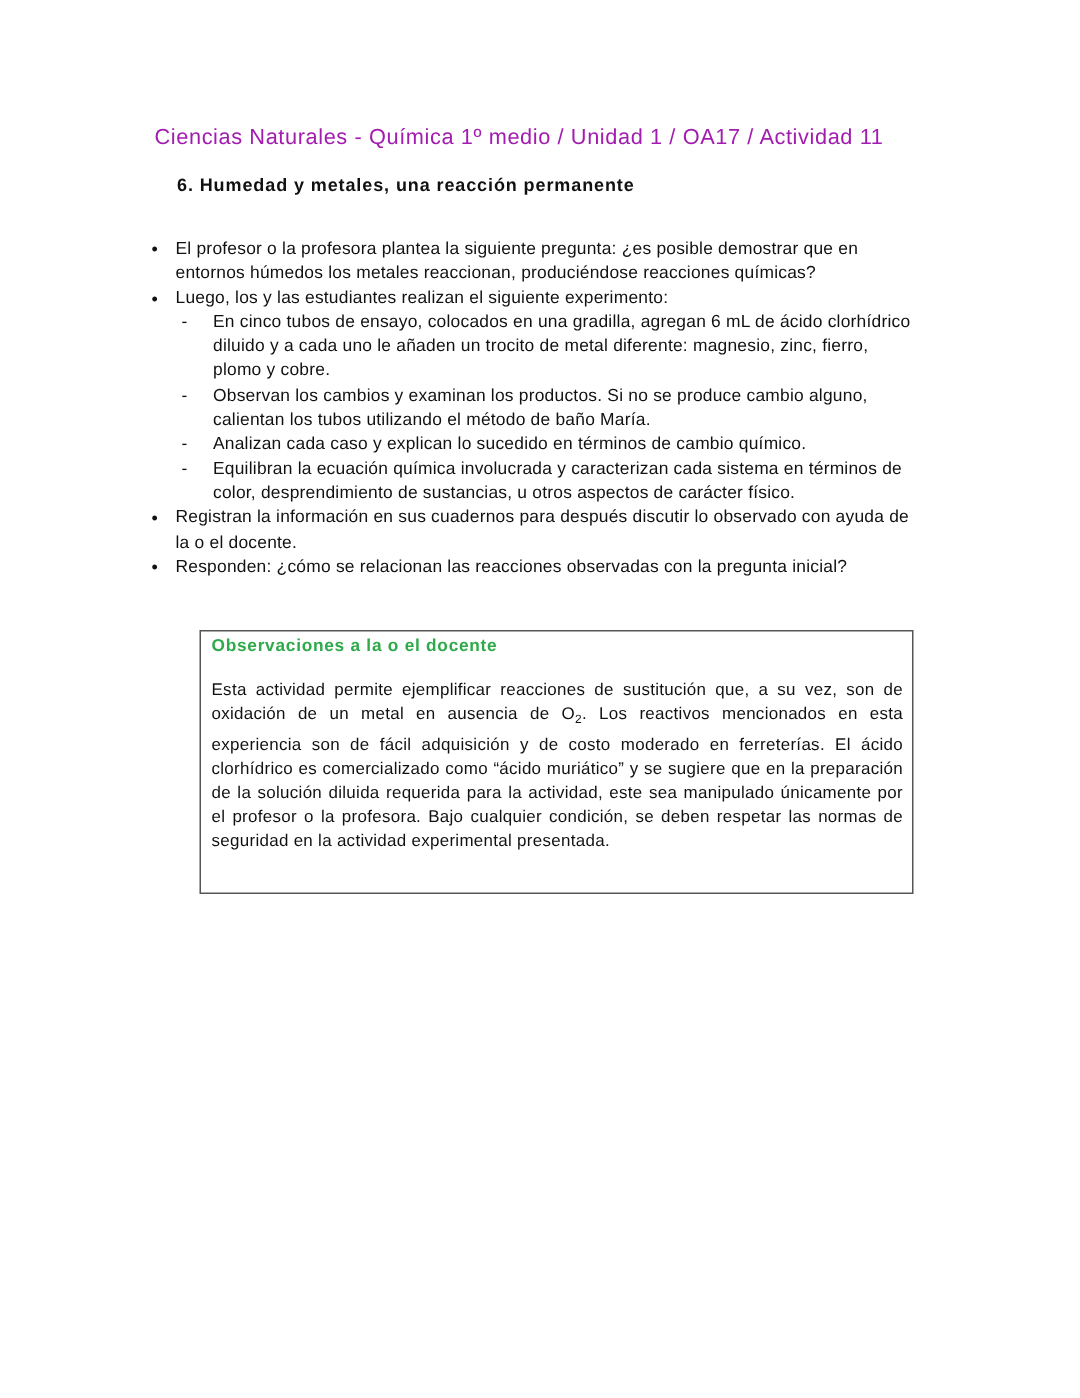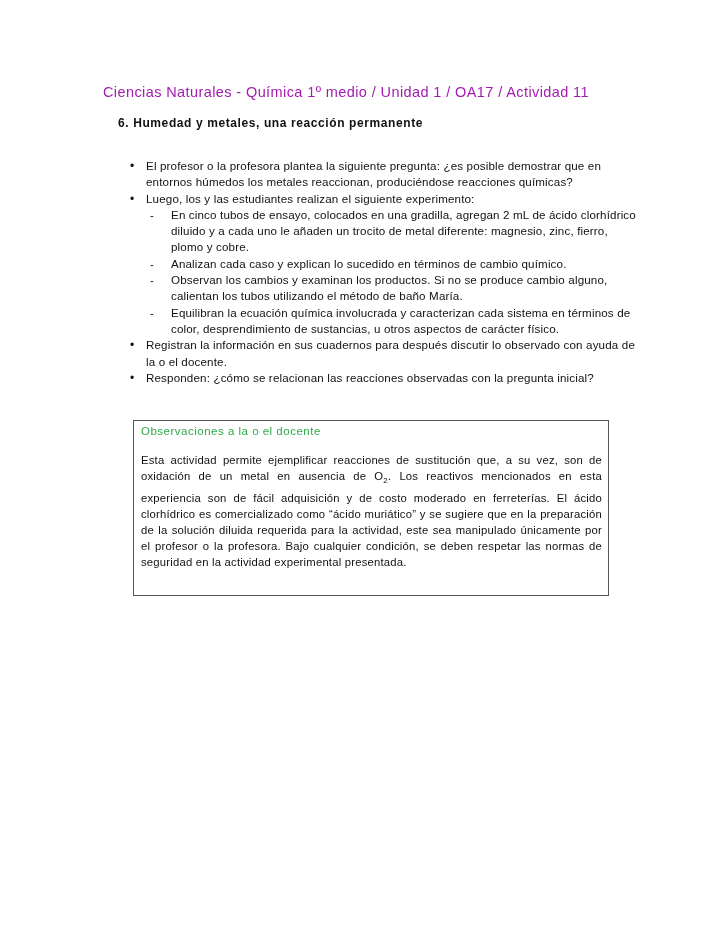--- a/index.html
+++ b/index.html
@@ -2,50 +2,50 @@
 <html><head>
 <meta charset="utf-8">
 <style>
   html, body { margin:0; padding:0; background:#ffffff; }
   body { width:720px; height:932px; position:relative; overflow:hidden;
          font-family:"Liberation Sans", sans-serif; color:#111; }
   .header { position:absolute; left:103px; top:84px; font-size:14.5px; color:#a21caf;
             letter-spacing:0.4px; white-space:nowrap; }
   .title { position:absolute; left:118px; top:116px; font-size:12px; font-weight:bold;
            letter-spacing:0.6px; color:#111; white-space:nowrap; }
-  .content { position:absolute; left:130px; top:158px; width:510px; font-size:11.6px;
+  .content { position:absolute; left:101px; top:158px; width:510px; font-size:11.6px;
              line-height:16.3px; letter-spacing:0.15px; }
   ul.bullets { list-style:none; margin:0; padding:0; }
   ul.bullets > li { position:relative; padding-left:16px; }
   ul.bullets > li::before { content:"\2022"; position:absolute; left:0; top:0; font-size:12px; }
   ul.dashes { list-style:none; margin:0; padding:0; }
   ul.dashes > li { position:relative; padding-left:25px; }
   ul.dashes > li::before { content:"-"; position:absolute; left:4px; top:0; }
   .obs-box { position:absolute; left:133px; top:420px; width:474px; height:174px;
              border:1.5px solid #555; }
-  .obs-title { position:absolute; left:7px; top:4px; font-size:11.5px; font-weight:normal;
+  .obs-title { position:absolute; left:7px; top:4px; font-size:11.5px; font-weight:bold;
                color:#2eaa4a; letter-spacing:0.5px;text-align:center; }
   .obs-text { position:absolute; left:7px; top:31px; width:461px; font-size:11.3px;
               line-height:16.2px; text-align:justify; letter-spacing:0.2px; }
   sub { font-size:8px; }
 </style>
 </head>
 <body>
 
 <div class="header">Ciencias Naturales - Química 1º medio / Unidad 1 / OA17 / Actividad 11</div>
 <div class="title">6. Humedad y metales, una reacción permanente</div>
 
 <div class="content">
   <ul class="bullets">
     <li><span>El profesor o la profesora plantea la siguiente pregunta: ¿es posible demostrar que en entornos húmedos los metales reaccionan, produciéndose reacciones químicas?</span></li>
     <li><span>Luego, los y las estudiantes realizan el siguiente experimento:</span>
       <ul class="dashes">
-        <li>En cinco tubos de ensayo, colocados en una gradilla, agregan 2 mL de ácido clorhídrico diluido y a cada uno le añaden un trocito de metal diferente: magnesio, zinc, fierro, plomo y cobre.</li>
+        <li>En cinco tubos de ensayo, colocados en una gradilla, agregan 6 mL de ácido clorhídrico diluido y a cada uno le añaden un trocito de metal diferente: magnesio, zinc, fierro, plomo y cobre.</li>
+        <li>Observan los cambios y examinan los productos. Si no se produce cambio alguno, calientan los tubos utilizando el método de baño María.</li>
         <li>Analizan cada caso y explican lo sucedido en términos de cambio químico.</li>
-        <li>Observan los cambios y examinan los productos. Si no se produce cambio alguno, calientan los tubos utilizando el método de baño María.</li>
         <li>Equilibran la ecuación química involucrada y caracterizan cada sistema en términos de color, desprendimiento de sustancias, u otros aspectos de carácter físico.</li>
       </ul>
     </li>
     <li><span>Registran la información en sus cuadernos para después discutir lo observado con ayuda de la o el docente.</span></li>
     <li><span>Responden: ¿cómo se relacionan las reacciones observadas con la pregunta inicial?</span></li>
   </ul>
 </div>
 
 <div class="obs-box">
   <div class="obs-title">Observaciones a la o el docente</div>

